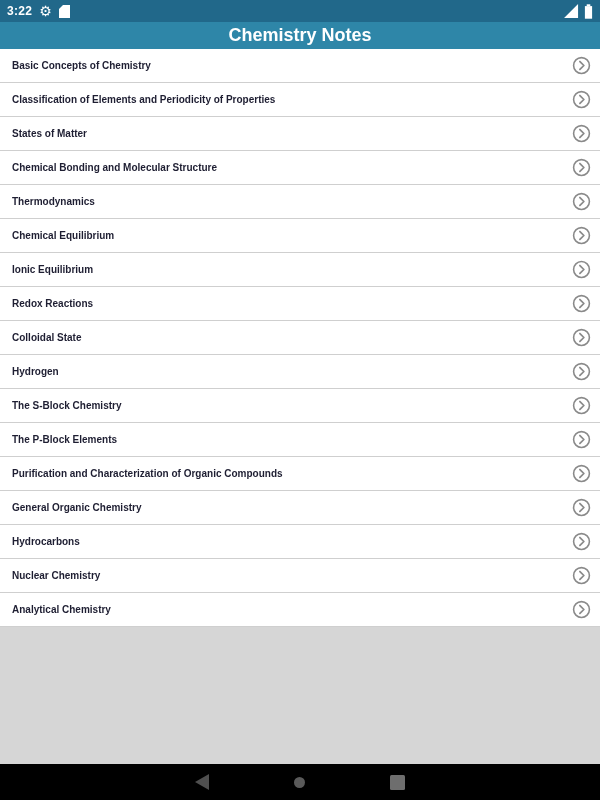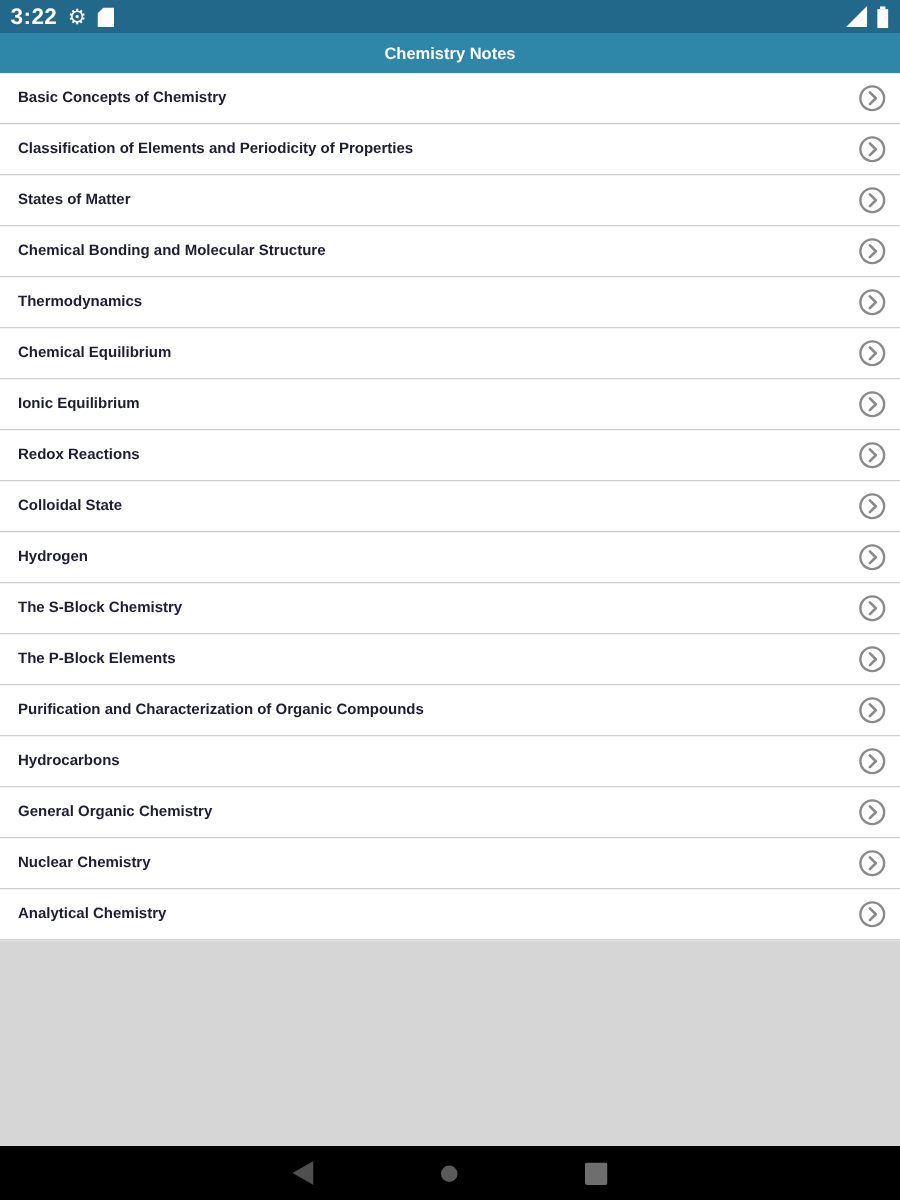--- a/index.html
+++ b/index.html
@@ -18,36 +18,36 @@
   
   .status-bar {
     height: 22px;
     background: #21688a;
     display: flex; align-items: center;
     padding: 0 7px;
     gap: 7px;
     color: #fff;
     flex: 0 0 auto;
   }
-  .status-time { font-size: 15px; font-weight: bold; letter-spacing: 0.3px; }
+  .status-time { font-size: 12px; font-weight: bold; letter-spacing: 0.3px; }
   .sb-icon { display: flex; align-items: center; }
   .gear-glyph { font-size: 14px; line-height: 1; color: #fff; }
   .sb-right { margin-left: auto; display: flex; align-items: center; gap: 5px; }
 
   
   .app-bar {
     height: 27px;
     background: #2e86a8;
     display: flex; align-items: center; justify-content: center;
     flex: 0 0 auto;
   }
   .app-title {
     color: #ffffff;
     font-weight: bold;
-    font-size: 11px;
+    font-size: 18px;
   }
 
   
   .list { background: #ffffff; flex: 0 0 auto; }
   .row {
     height: 34px;
     display: flex; align-items: center; justify-content: space-between;
     padding: 0 9px 0 12px;
     border-bottom: 1px solid #cfcfcf;
     background: #ffffff;
@@ -235,31 +235,31 @@
       <span class="row-label">Purification and Characterization of Organic Compounds</span>
       <span class="chev">
           <svg viewBox="0 0 24 24">
             <circle cx="12" cy="12" r="10" fill="none" stroke="#8a8a8a" stroke-width="2"></circle>
             <path d="M10 7 l5 5 -5 5" fill="none" stroke="#8a8a8a" stroke-width="2.2" stroke-linecap="round" stroke-linejoin="round"></path>
           </svg>
         </span>
     </div>
 
     <div class="row">
+      <span class="row-label">General Organic Chemistry</span>
+      <span class="chev">
+          <svg viewBox="0 0 24 24">
+            <circle cx="12" cy="12" r="10" fill="none" stroke="#8a8a8a" stroke-width="2"></circle>
+            <path d="M10 7 l5 5 -5 5" fill="none" stroke="#8a8a8a" stroke-width="2.2" stroke-linecap="round" stroke-linejoin="round"></path>
+          </svg>
+        </span>
+    </div>
+
+    <div class="row">
       <span class="row-label">Hydrocarbons</span>
-      <span class="chev">
-          <svg viewBox="0 0 24 24">
-            <circle cx="12" cy="12" r="10" fill="none" stroke="#8a8a8a" stroke-width="2"></circle>
-            <path d="M10 7 l5 5 -5 5" fill="none" stroke="#8a8a8a" stroke-width="2.2" stroke-linecap="round" stroke-linejoin="round"></path>
-          </svg>
-        </span>
-    </div>
-
-    <div class="row">
-      <span class="row-label">General Organic Chemistry</span>
       <span class="chev">
           <svg viewBox="0 0 24 24">
             <circle cx="12" cy="12" r="10" fill="none" stroke="#8a8a8a" stroke-width="2"></circle>
             <path d="M10 7 l5 5 -5 5" fill="none" stroke="#8a8a8a" stroke-width="2.2" stroke-linecap="round" stroke-linejoin="round"></path>
           </svg>
         </span>
     </div>
 
     <div class="row">
       <span class="row-label">Nuclear Chemistry</span>

